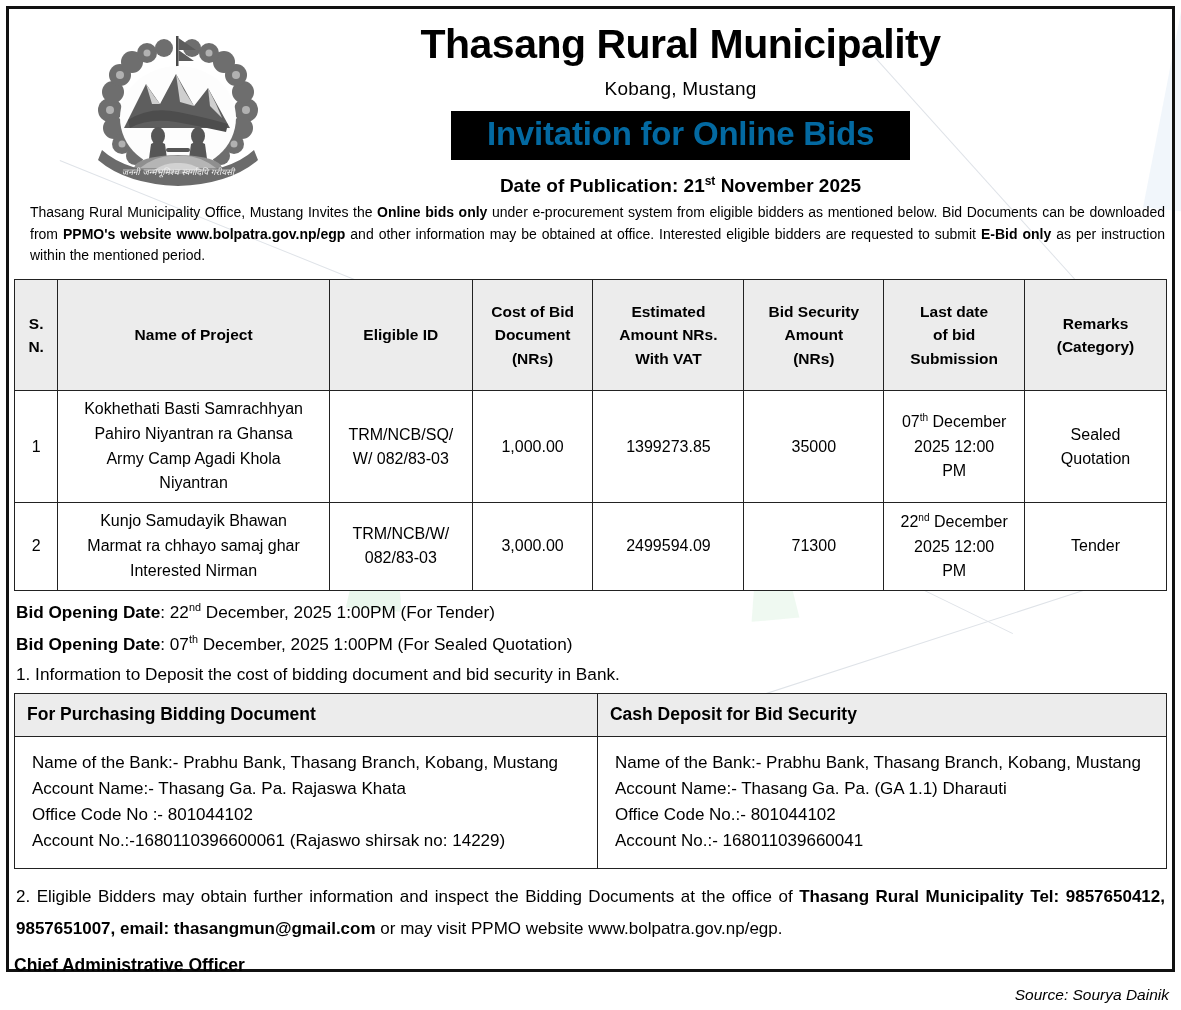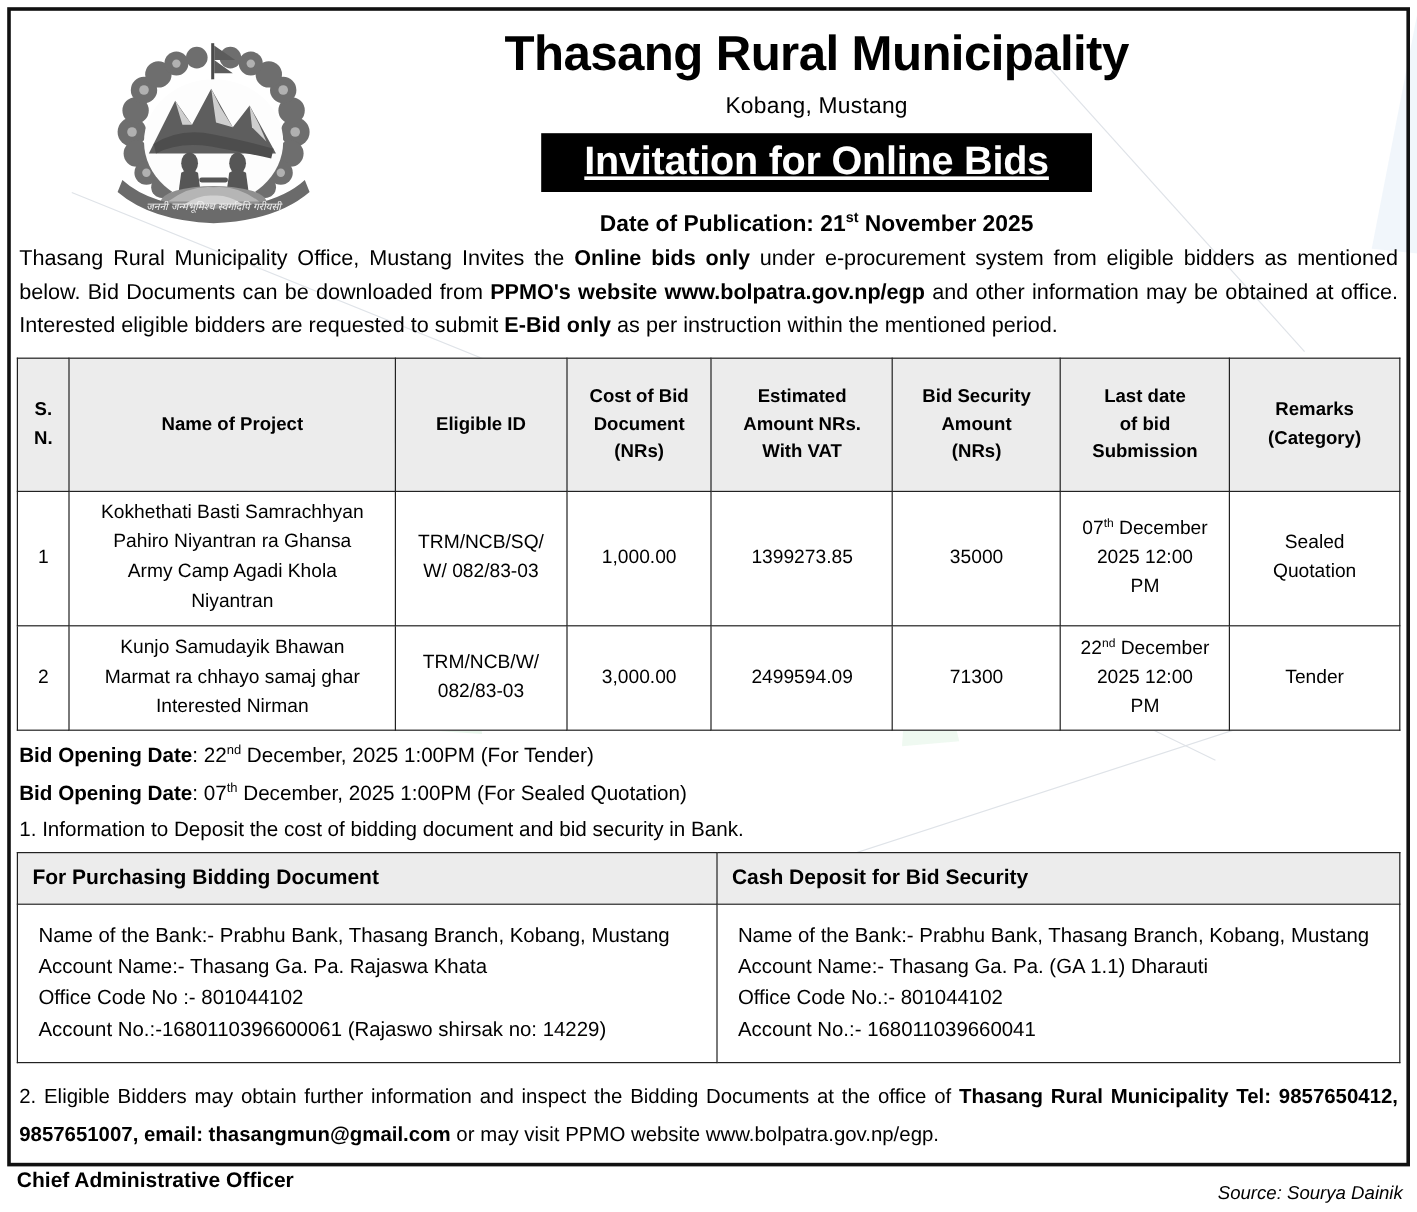--- a/index.html
+++ b/index.html
@@ -141,40 +141,39 @@
     margin-top: 14px;
   }
   .org-sub {
     font-size: 19px;
     margin-top: 12px;
     letter-spacing: .2px;
   }
   .banner {
     display: inline-block;
     background: #000;
-    color: #ffffff;
+    color: #0369a1;
     font-size: 33px;
     font-weight: bold;
     padding: 4px 36px 7px 36px;
     margin-top: 11px;
     letter-spacing: -0.2px;
-    text-decoration: underline;
   }
   .pub-date {
     font-size: 19px;
     font-weight: bold;
     margin-top: 14px;
   }
   sup { font-size: .63em; }
   
   .intro {
-    font-size: 18px;
+    font-size: 14px;
     line-height: 1.55;
     text-align: justify;
-    margin: 8px 2px 12px 2px;
+    margin: 8px 2px 12px 16px;
   }
   .intro b { font-weight: bold; }
   
   table.bids {
     width: 100%;
     border-collapse: collapse;
     table-layout: fixed;
     background: transparent;
   }
   table.bids th, table.bids td {

